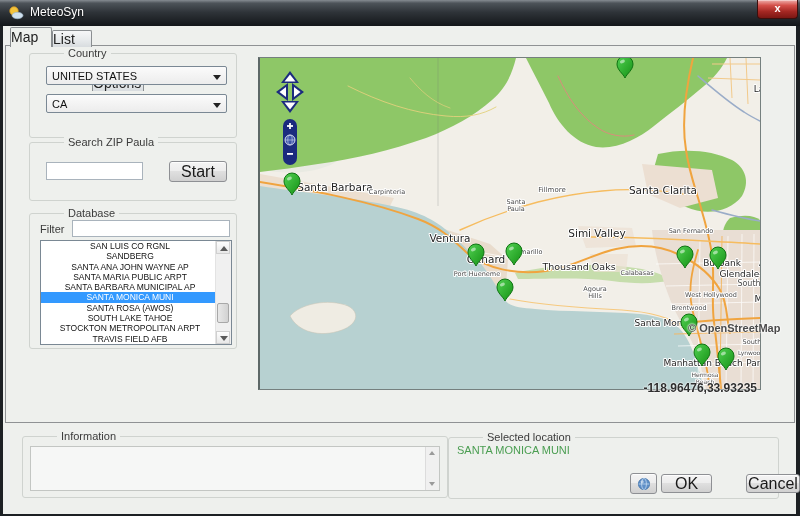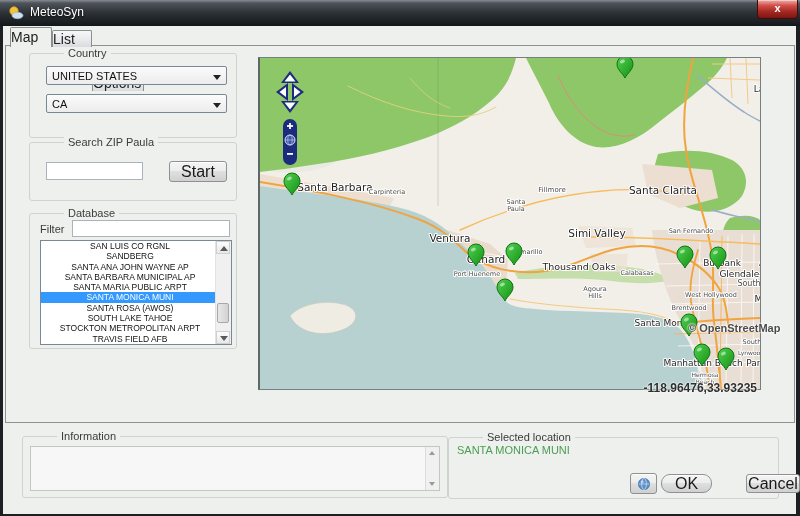--- a/index.html
+++ b/index.html
@@ -126,22 +126,22 @@
   <div class="groupbox" style="left:29px;top:213px;width:206px;height:134px;">
     <span class="gb-label">Database</span>
   </div>
   <span style="position:absolute;left:40px;top:223px;font-size:11px;color:#3b3b3b;z-index:5;">Filter</span>
   <input class="textinput" style="left: 72px; top: 220px; width: 158px; height: 17px;" value="">
   <div class="listbox">
     <div class="list-items" id="station-list">
         <div class="list-item">SAN LUIS CO RGNL</div>
         <div class="list-item">SANDBERG</div>
         <div class="list-item">SANTA ANA JOHN WAYNE AP</div>
+        <div class="list-item">SANTA MARIA PUBLIC ARPT</div>
         <div class="list-item">SANTA BARBARA MUNICIPAL AP</div>
-        <div class="list-item">SANTA MARIA PUBLIC ARPT</div>
         <div class="list-item selected">SANTA MONICA MUNI</div>
         <div class="list-item">SANTA ROSA (AWOS)</div>
         <div class="list-item">SOUTH LAKE TAHOE</div>
         <div class="list-item">STOCKTON METROPOLITAN ARPT</div>
         <div class="list-item">TRAVIS FIELD AFB</div>
       </div>
     <div class="vscroll">
       <div class="sb-btn sb-up">
           <span class="sb-tri-up"></span>
         </div>
@@ -350,16 +350,16 @@
   <span class="selected-value">SANTA MONICA MUNI</span>
 
   <div class="btn" style="left:630px;top:473px;width:27px;height:21px;">
     <svg width="14" height="14" viewBox="0 0 14 14" style="margin-top:3px;">
       <circle cx="7" cy="7" r="5.6" fill="#5f8fc7" stroke="#3a6ea8" stroke-width="0.8"></circle>
       <ellipse cx="7" cy="7" rx="2.4" ry="5.6" fill="none" stroke="#cfe2f5" stroke-width="0.7"></ellipse>
       <line x1="1.4" y1="7" x2="12.6" y2="7" stroke="#cfe2f5" stroke-width="0.7"></line>
       <circle cx="5.2" cy="4.8" r="1.6" fill="rgba(255,255,255,0.5)"></circle>
     </svg>
   </div>
-  <div class="btn" style="left:661px;top:474px;width:51px;height:19px;line-height:17px;border-radius:9px;">OK</div>
+  <div class="btn" style="left:661px;top:474px;width:51px;height:19px;line-height:17px;">OK</div>
   <div class="btn" style="left:722px;top:474px;width:54px;height:19px;line-height:17px;margin-left:24px;">Cancel</div>
 
 </div>
 
 </body></html>

